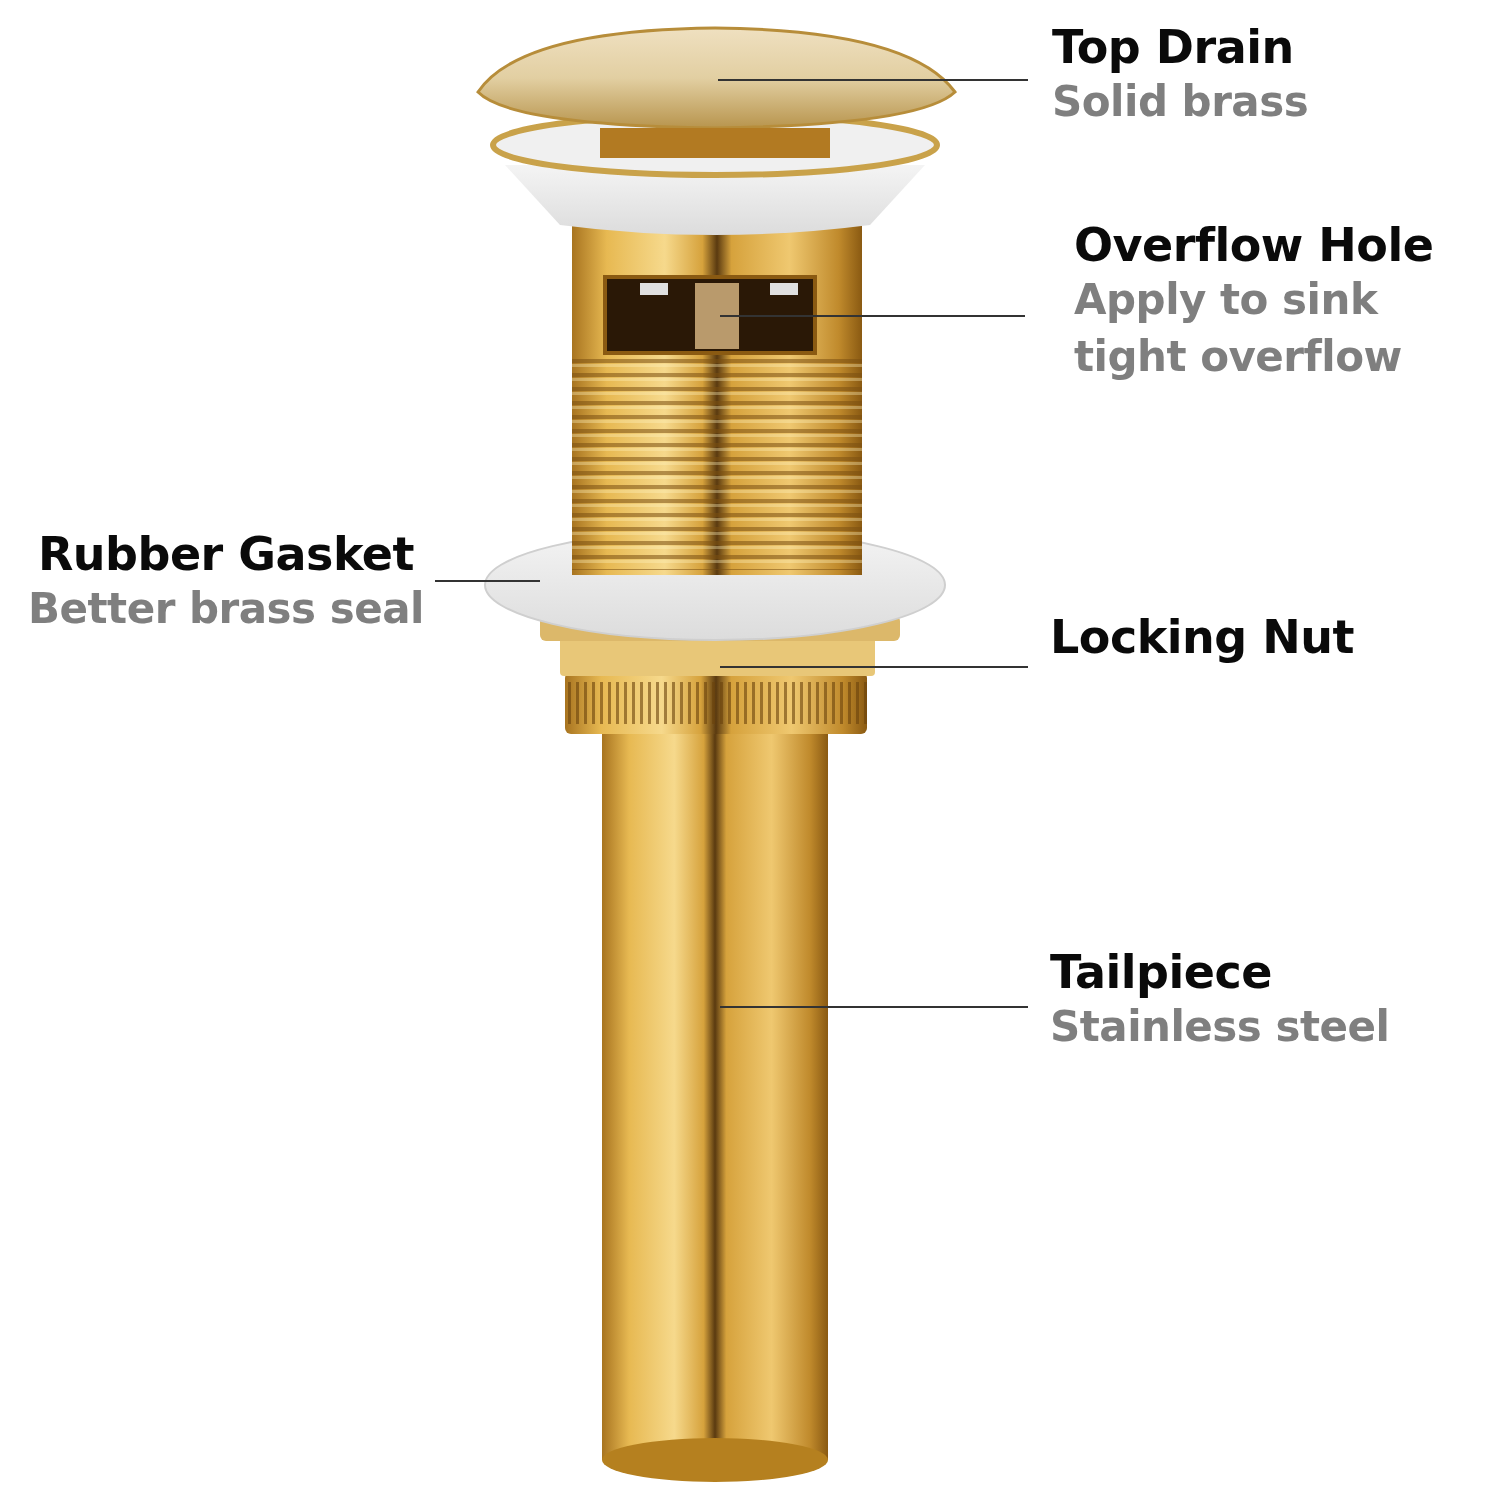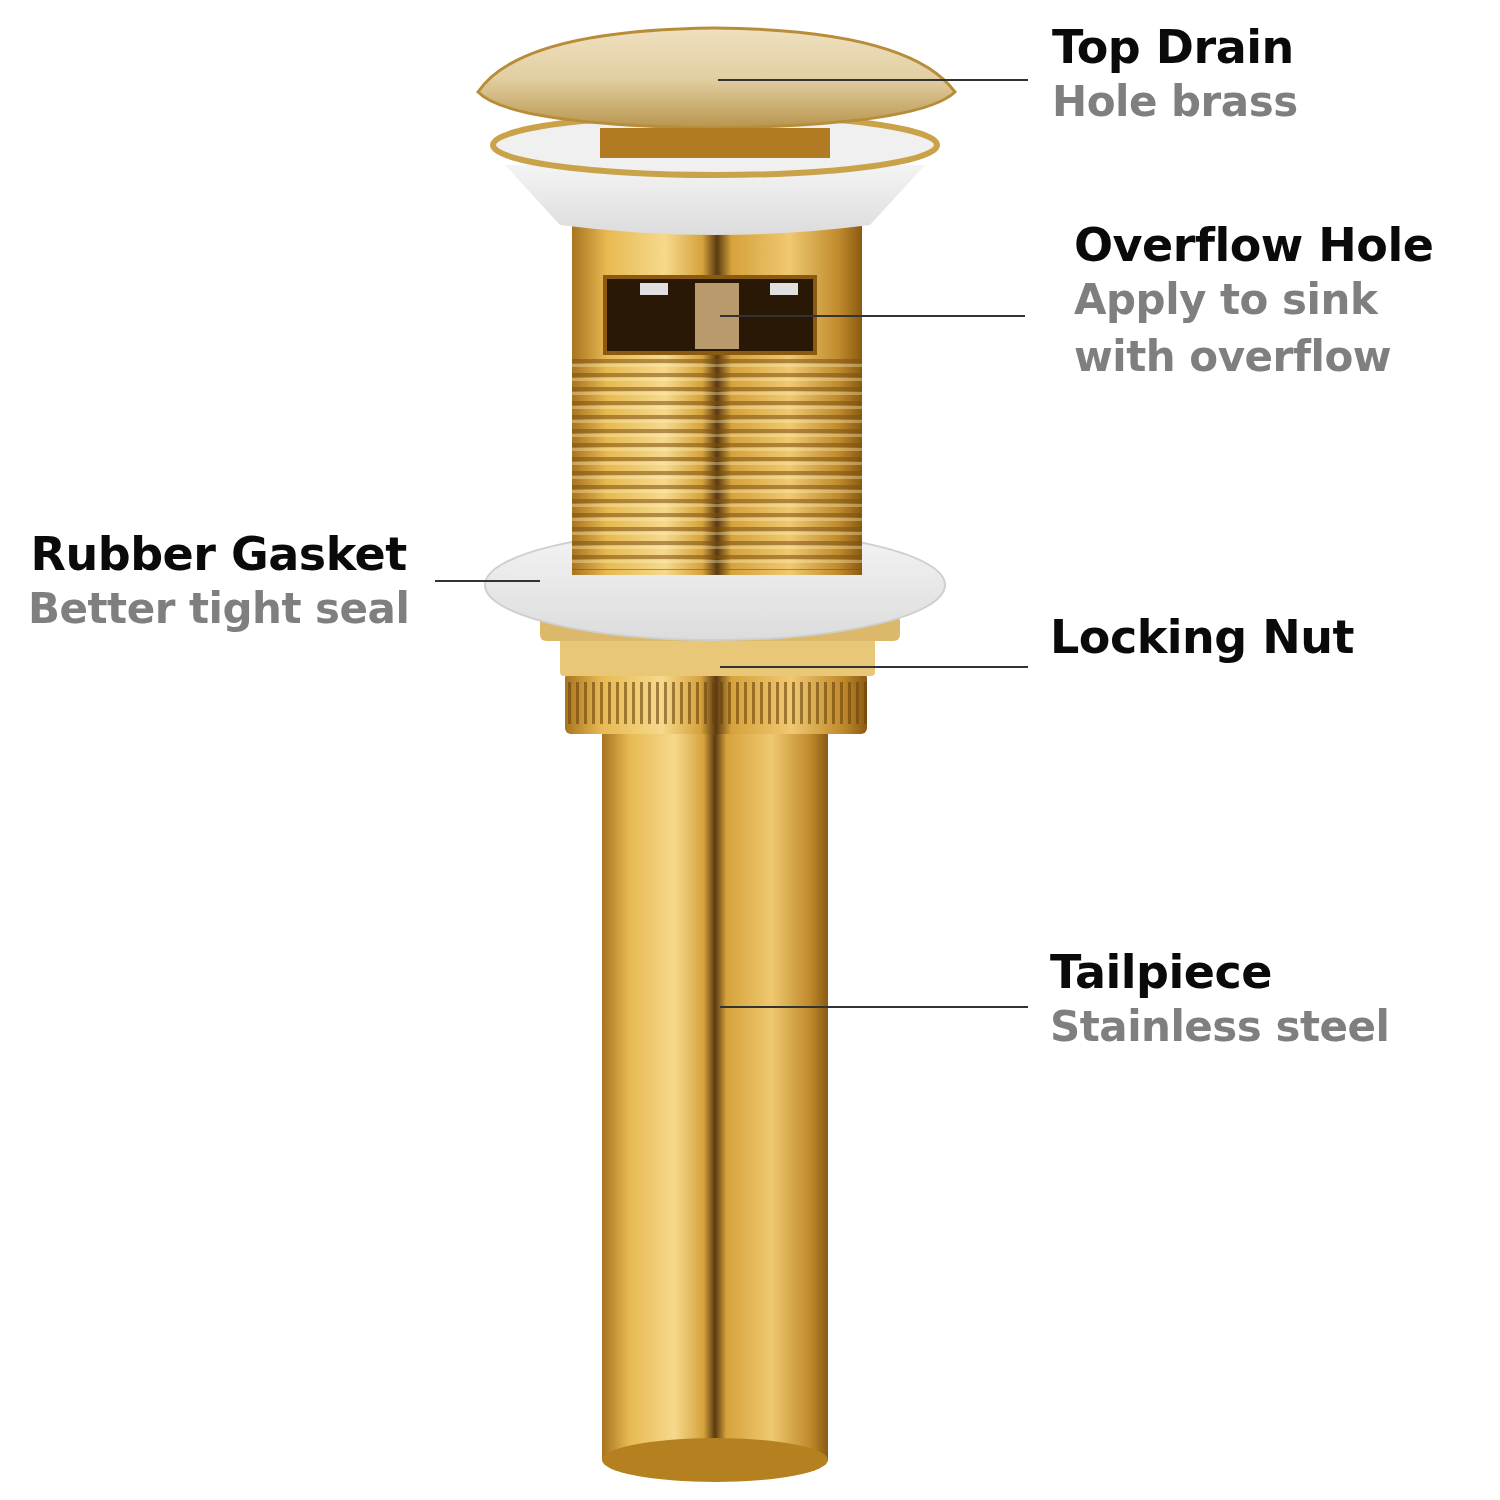--- a/index.html
+++ b/index.html
@@ -88,32 +88,32 @@
       <line x1="718" y1="80" x2="1028" y2="80"></line>
       <line x1="720" y1="316" x2="1025" y2="316"></line>
       <line x1="435" y1="581" x2="540" y2="581"></line>
       <line x1="720" y1="667" x2="1028" y2="667"></line>
       <line x1="720" y1="1007" x2="1028" y2="1007"></line>
     </g>
   </svg>
 
   <div class="label" style="left:1052px; top:24px;">
     <div class="title">Top Drain</div>
-    <div class="sub">Hole brass</div>
+    <div class="sub">Solid brass</div>
   </div>
 
   <div class="label" style="left:1074px; top:222px;">
     <div class="title">Overflow Hole</div>
     <div class="sub">Apply to sink</div>
-    <div class="sub" style="line-height:1.25;">with overflow</div>
+    <div class="sub" style="line-height:1.25;">tight overflow</div>
   </div>
 
   <div class="label" style="left:28px; top:531px;text-align:center;">
     <div class="title">Rubber Gasket</div>
-    <div class="sub">Better tight seal</div>
+    <div class="sub">Better brass seal</div>
   </div>
 
   <div class="label" style="left:1050px; top:614px;text-align:right;">
     <div class="title">Locking Nut</div>
   </div>
 
   <div class="label" style="left:1050px; top:949px;">
     <div class="title">Tailpiece</div>
     <div class="sub">Stainless steel</div>
   </div>

